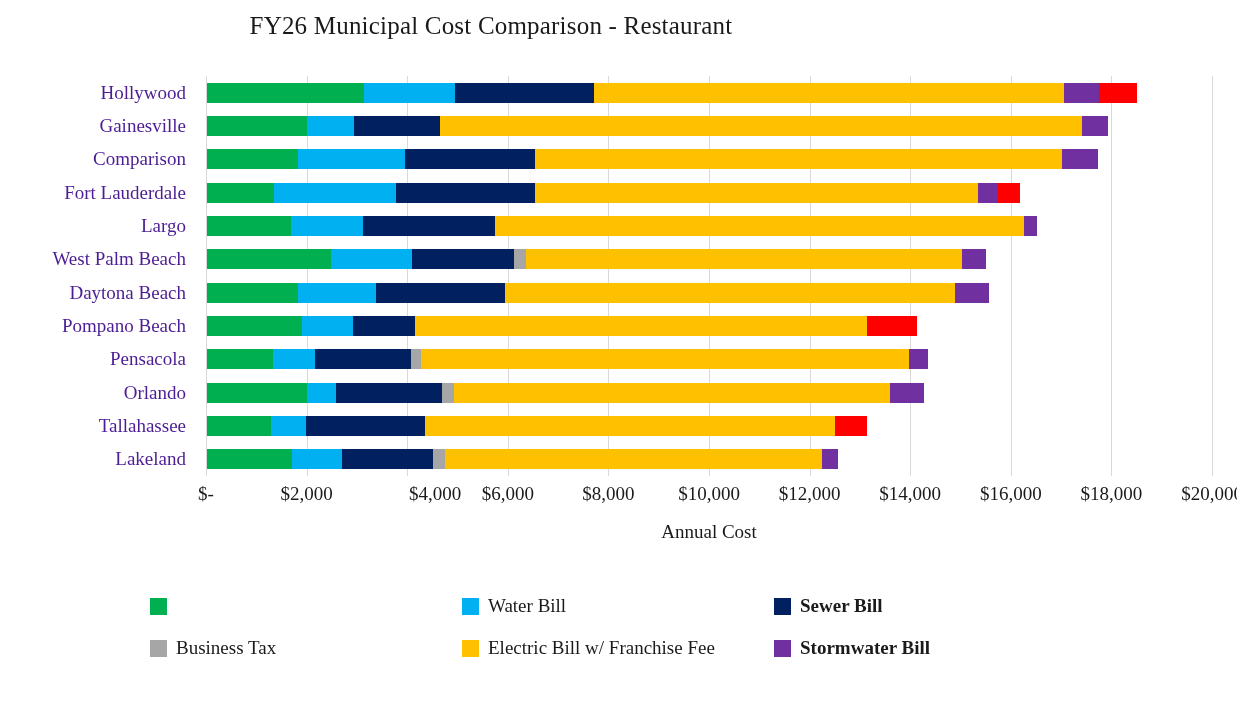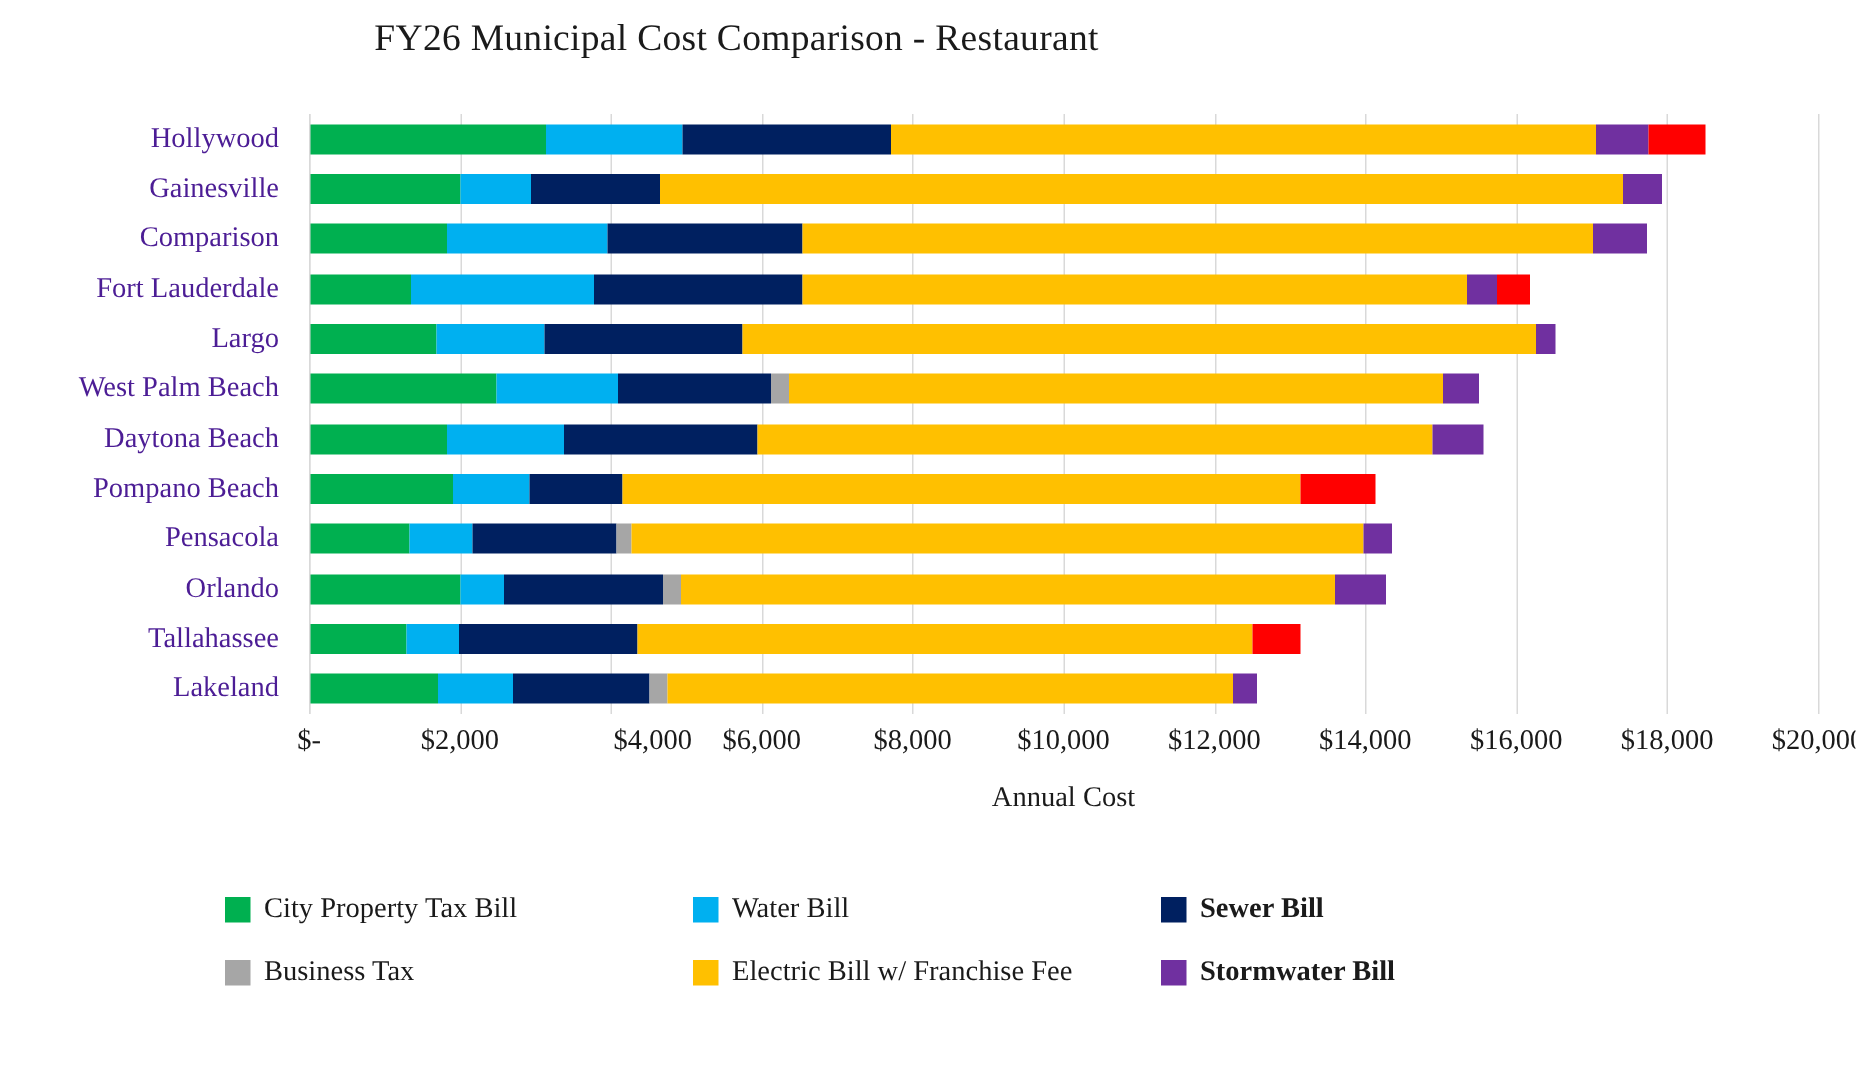--- a/index.html
+++ b/index.html
@@ -211,21 +211,20 @@
       <div class="x-label" style="left: 905.4px;">$18,000</div>
       <div class="x-label" style="left: 1006px;">$20,000</div>
     </div>
 
   <div class="x-axis-title">Annual Cost</div>
 
   <div class="legend">
       <div class="legend-row">
         <div class="legend-item col1">
           <span class="legend-swatch" style="background: rgb(0, 176, 80);"></span>
-          <span class="legend-text">City Property Tax Bill</span>
         </div>
         <div class="legend-item col2">
           <span class="legend-swatch" style="background: rgb(0, 176, 240);"></span>
           <span class="legend-text">Water Bill</span>
         </div>
         <div class="legend-item col3">
           <span class="legend-swatch" style="background: rgb(0, 32, 96);"></span>
           <span class="legend-text">Sewer Bill</span>
         </div>
       </div>

